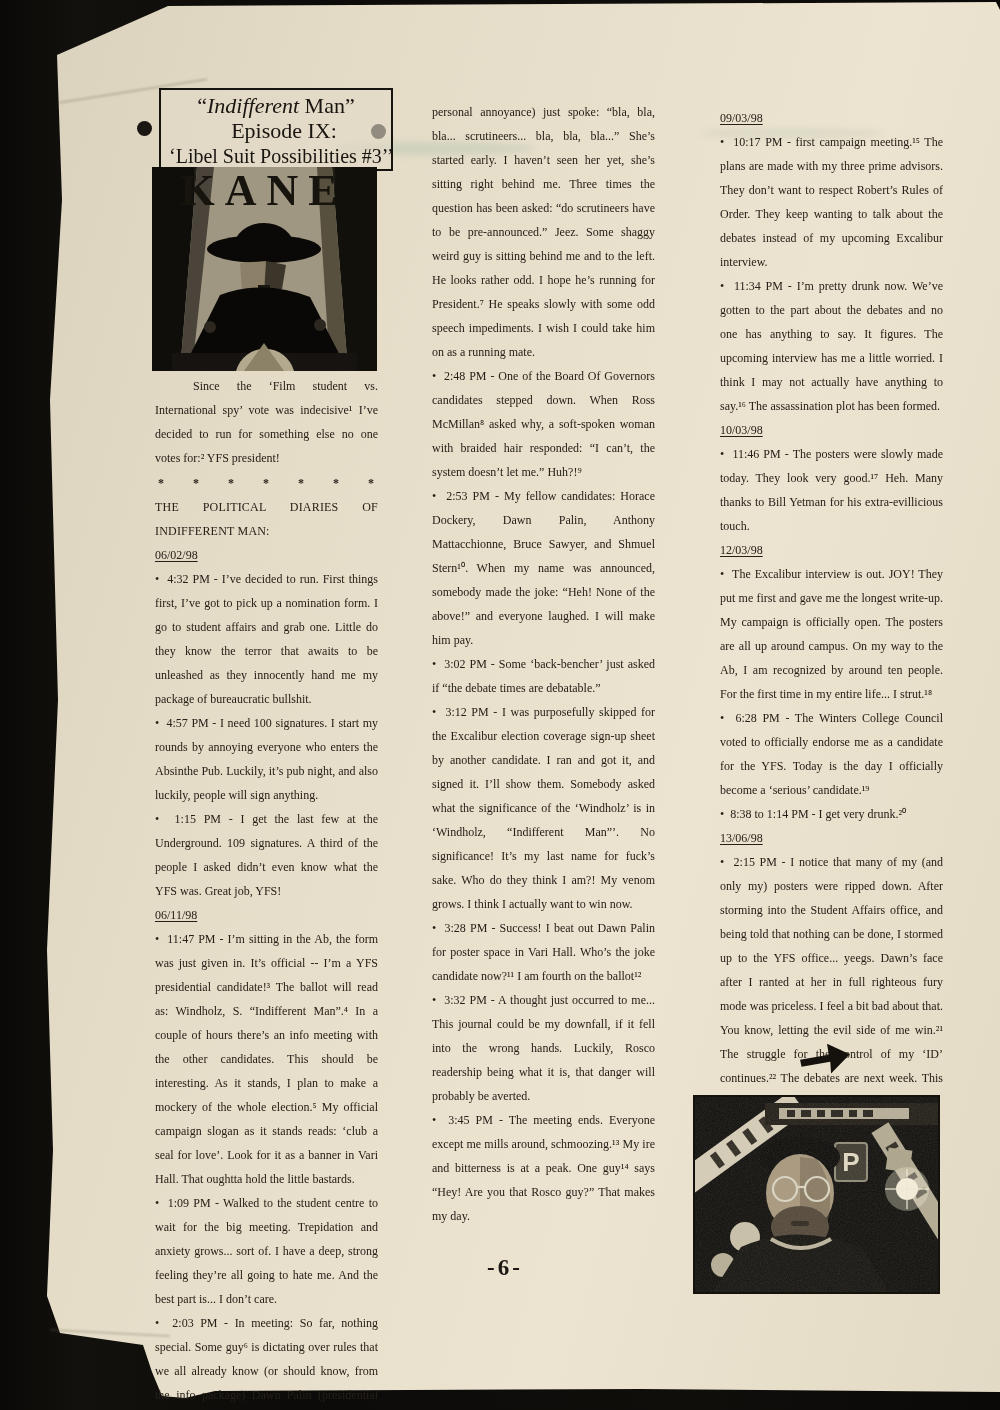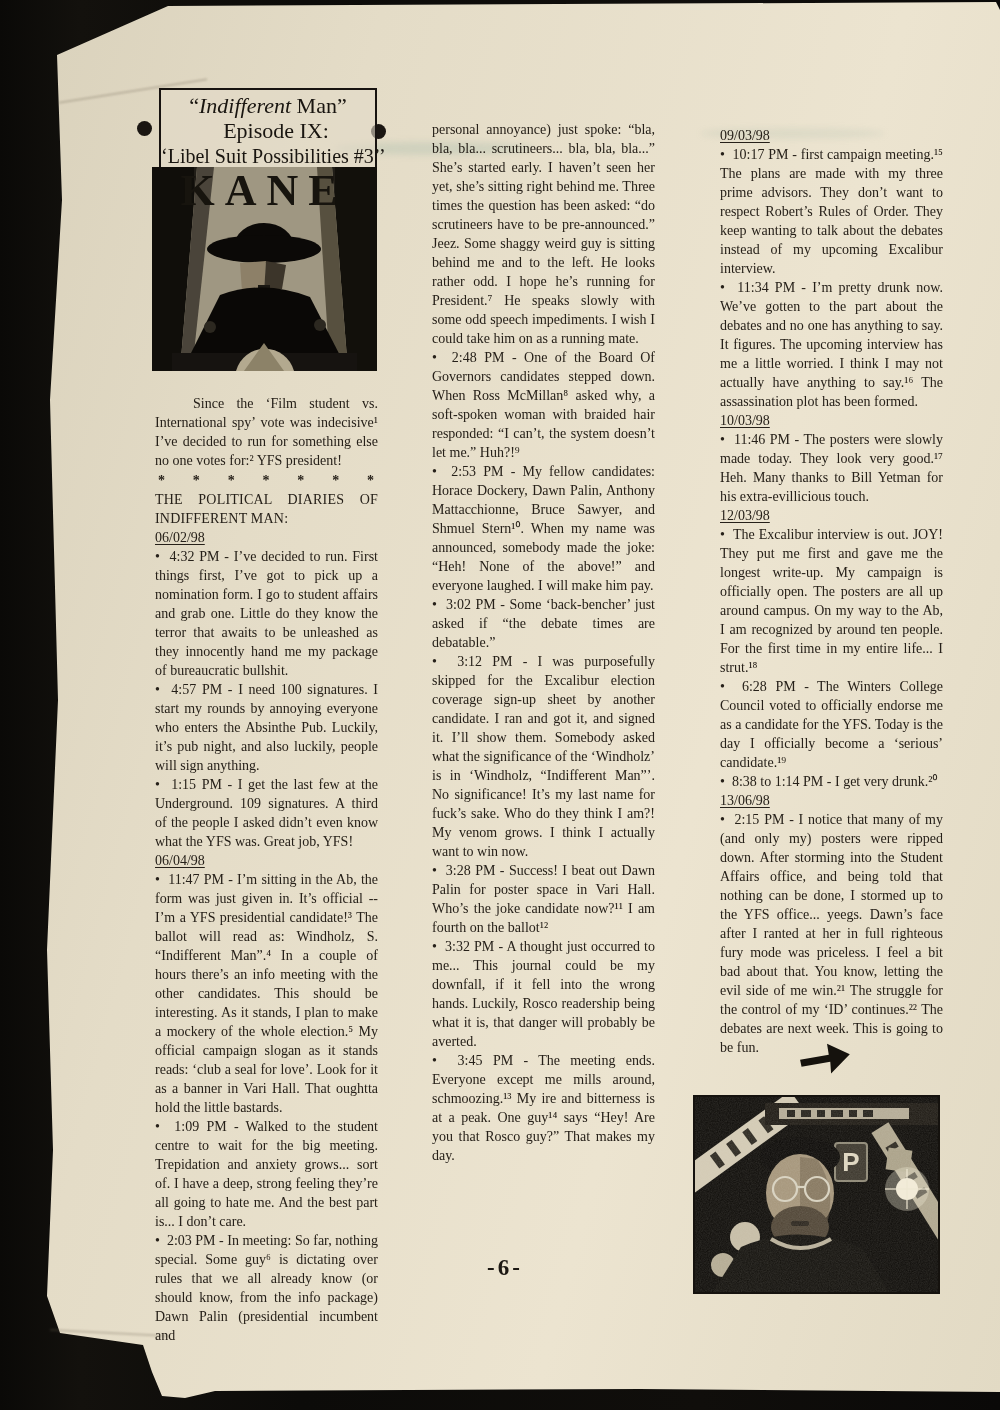--- a/index.html
+++ b/index.html
@@ -12,31 +12,31 @@
     position:absolute;inset:0;
     background:linear-gradient(105deg,#d9d1bb 0%,#e4dcc7 28%,#ece4d0 66%,#e2dac4 100%);
     clip-path:polygon(168px 6px,996px 2px,1000px 10px,1000px 1392px,640px 1389px,215px 1391px,
       185px 1398px,162px 1396px,152px 1372px,143px 1345px,60px 1333px,47px 1296px,
       53px 1150px,47px 950px,58px 700px,50px 400px,62px 200px,57px 55px);
   }
   .smudge{position:absolute;border-radius:50%;filter:blur(3px);}
   .crease{position:absolute;background:rgba(110,100,80,.30);filter:blur(1px);}
   .titlebox{
     position:absolute;left:159px;top:88px;width:214px;border:2px solid #171310;
-    background:rgba(226,218,200,.6);text-align:center;padding:3px 0 1px;color:#191510;
+    background:rgba(226,218,200,.6);text-align:center;padding:3px 8px 1px;color:#191510;
   }
   .t1{font-size:22px;line-height:25px;}
   .t1 .it{font-style:italic;}
   .t2{font-size:22px;line-height:26px;margin-left:16px;}
   .t3{font-size:20px;line-height:24px;white-space:nowrap;}
   .dot{position:absolute;width:15px;height:15px;border-radius:50%;background:#1a1612;}
   .kane{position:absolute;left:152px;top:167px;width:225px;height:204px;text-align:center;}
   .col{
     position:absolute;width:223px;text-align:justify;
-    font-size:14px;line-height:19px;color:#262019;margin-top:20px;
+    font-size:12px;line-height:24px;color:#262019;
   }
   .col p{margin:0;}
   .intro{text-indent:38px;}
   .stars{font-weight:bold;letter-spacing:1px;text-align:justify;text-align-last:justify;padding:1px 3px 0;}
   .heading{font-weight:normal;letter-spacing:.2px;}
   .date{text-decoration:underline;text-underline-offset:2px;}
   .pagenum{
     position:absolute;left:435px;top:1255px;width:140px;text-align:center;
     font-size:23px;font-weight:bold;letter-spacing:3px;color:#1c1813;
   }
@@ -86,21 +86,21 @@
   </div>
 
   <div class="col" style="left:155px;top:374px;">
     <p class="intro">Since the ‘Film student vs. International spy’ vote was indecisive¹ I’ve decided to run for something else no one votes for:² YFS president!</p>
     <p class="stars">* * * * * * *</p>
     <p class="heading">THE POLITICAL DIARIES OF INDIFFERENT MAN:</p>
     <p class="date">06/02/98</p>
     <p class="entry">•&nbsp;&nbsp;4:32 PM - I’ve decided to run. First things first, I’ve got to pick up a nomination form. I go to student affairs and grab one. Little do they know the terror that awaits to be unleashed as they innocently hand me my package of bureaucratic bullshit.</p>
     <p class="entry">•&nbsp;&nbsp;4:57 PM - I need 100 signatures. I start my rounds by annoying everyone who enters the Absinthe Pub. Luckily, it’s pub night, and also luckily, people will sign anything.</p>
     <p class="entry">•&nbsp;&nbsp;1:15 PM - I get the last few at the Underground. 109 signatures. A third of the people I asked didn’t even know what the YFS was. Great job, YFS!</p>
-    <p class="date">06/04/98</p>
+    <p class="date">06/11/98</p>
     <p class="entry">•&nbsp;&nbsp;11:47 PM - I’m sitting in the Ab, the form was just given in. It’s official -- I’m a YFS presidential candidate!³ The ballot will read as: Windholz, S. “Indifferent Man”.⁴ In a couple of hours there’s an info meeting with the other candidates. This should be interesting. As it stands, I plan to make a mockery of the whole election.⁵ My official campaign slogan as it stands reads: ‘club a seal for love’. Look for it as a banner in Vari Hall. That oughtta hold the little bastards.</p>
     <p class="entry">•&nbsp;&nbsp;1:09 PM - Walked to the student centre to wait for the big meeting. Trepidation and anxiety grows... sort of. I have a deep, strong feeling they’re all going to hate me. And the best part is... I don’t care.</p>
     <p class="entry">•&nbsp;&nbsp;2:03 PM - In meeting: So far, nothing special. Some guy⁶ is dictating over rules that we all already know (or should know, from the info package) Dawn Palin (presidential incumbent and</p>
   </div>
 
   <div class="col" style="left:432px;top:100px;">
     <p class="entry">personal annoyance) just spoke: “bla, bla, bla... scrutineers... bla, bla, bla...” She’s started early. I haven’t seen her yet, she’s sitting right behind me. Three times the question has been asked: “do scrutineers have to be pre-announced.” Jeez. Some shaggy weird guy is sitting behind me and to the left. He looks rather odd. I hope he’s running for President.⁷ He speaks slowly with some odd speech impediments. I wish I could take him on as a running mate.</p>
     <p class="entry">•&nbsp;&nbsp;2:48 PM - One of the Board Of Governors candidates stepped down. When Ross McMillan⁸ asked why, a soft-spoken woman with braided hair responded: “I can’t, the system doesn’t let me.” Huh?!⁹</p>
     <p class="entry">•&nbsp;&nbsp;2:53 PM - My fellow candidates: Horace Dockery, Dawn Palin, Anthony Mattacchionne, Bruce Sawyer, and Shmuel Stern¹⁰. When my name was announced, somebody made the joke: “Heh! None of the above!” and everyone laughed. I will make him pay.</p>
     <p class="entry">•&nbsp;&nbsp;3:02 PM - Some ‘back-bencher’ just asked if “the debate times are debatable.”</p>

